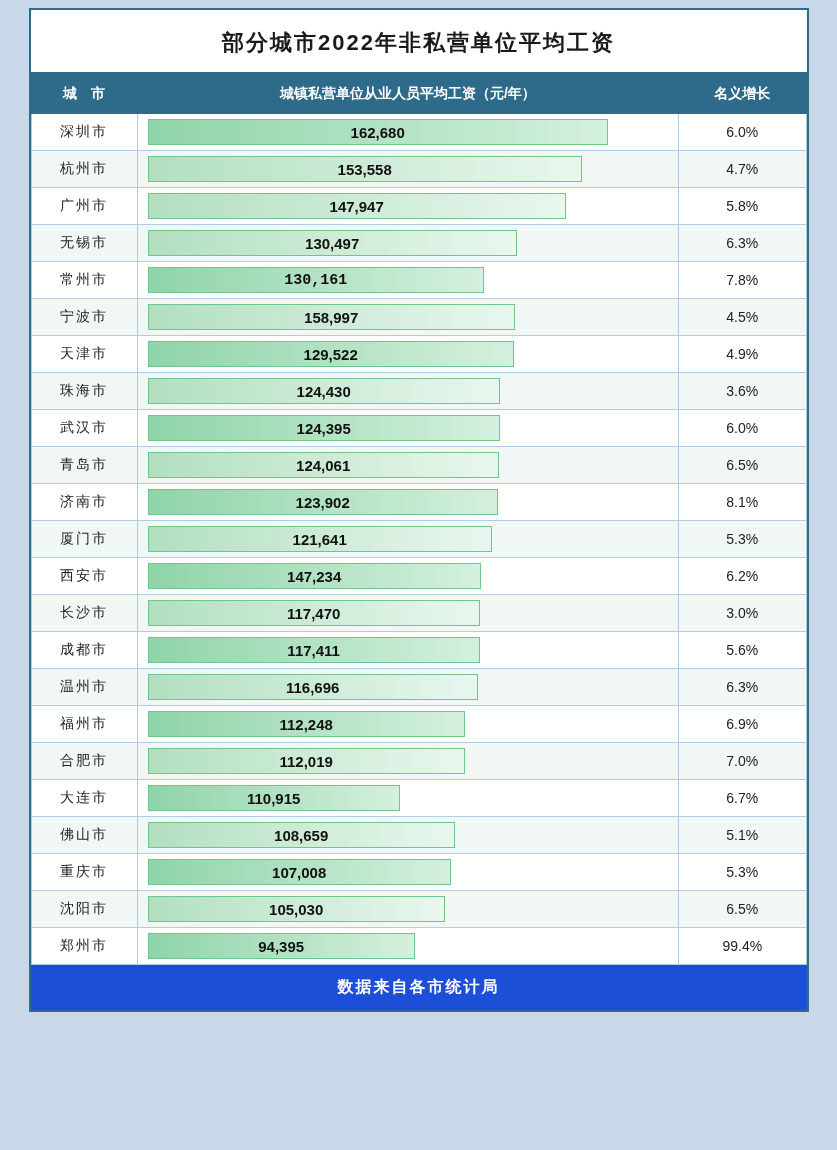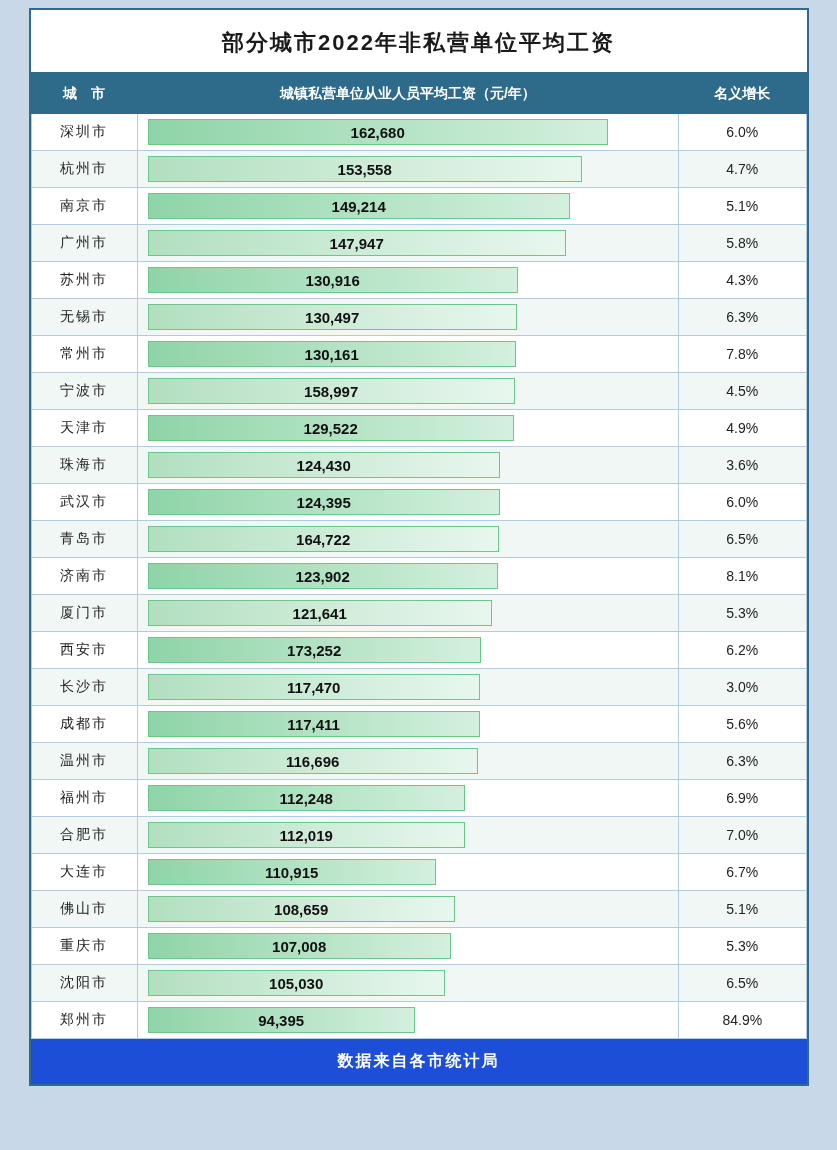--- a/index.html
+++ b/index.html
@@ -133,68 +133,46 @@
           <td class="bar-col">
             <div class="bar-wrapper">
               <div class="bar" style="width: 434px; background: linear-gradient(to right, rgb(178, 223, 192), rgb(232, 247, 238)); border: 1px solid rgb(108, 200, 138); min-width: 80px;">
                 <span class="bar-label">153,558</span>
               </div>
             </div>
           </td>
           <td class="growth-col">4.7%</td>
         </tr>
         <tr>
-          <td class="city-col">南京市</td>
-          <td class="bar-col">
-            <div class="bar-wrapper">
-              <div class="bar" style="width: 422px; background: linear-gradient(to right, rgb(143, 212, 168), rgb(212, 240, 222)); border: 1px solid rgb(108, 200, 138); min-width: 80px;">
-                <span class="bar-label">149,214</span>
-              </div>
-            </div>
-          </td>
-          <td class="growth-col">5.1%</td>
-        </tr>
-        <tr>
           <td class="city-col">广州市</td>
           <td class="bar-col">
             <div class="bar-wrapper">
               <div class="bar" style="width: 418px; background: linear-gradient(to right, rgb(178, 223, 192), rgb(232, 247, 238)); border: 1px solid rgb(108, 200, 138); min-width: 80px;">
                 <span class="bar-label">147,947</span>
               </div>
             </div>
           </td>
           <td class="growth-col">5.8%</td>
         </tr>
         <tr>
-          <td class="city-col">苏州市</td>
-          <td class="bar-col">
-            <div class="bar-wrapper">
-              <div class="bar" style="width: 370px; background: linear-gradient(to right, rgb(143, 212, 168), rgb(212, 240, 222)); border: 1px solid rgb(108, 200, 138); min-width: 80px;">
-                <span class="bar-label">130,916</span>
-              </div>
-            </div>
-          </td>
-          <td class="growth-col">4.3%</td>
-        </tr>
-        <tr>
           <td class="city-col">无锡市</td>
           <td class="bar-col">
             <div class="bar-wrapper">
               <div class="bar" style="width: 369px; background: linear-gradient(to right, rgb(178, 223, 192), rgb(232, 247, 238)); border: 1px solid rgb(108, 200, 138); min-width: 80px;">
                 <span class="bar-label">130,497</span>
               </div>
             </div>
           </td>
           <td class="growth-col">6.3%</td>
         </tr>
         <tr>
           <td class="city-col">常州市</td>
           <td class="bar-col">
             <div class="bar-wrapper">
-              <div class="bar" style="width: 368px; background: linear-gradient(to right, rgb(143, 212, 168), rgb(212, 240, 222)); border: 1px solid rgb(108, 200, 138); min-width: 80px;">
+              <div class="bar" style="width: 336px; background: linear-gradient(to right, rgb(143, 212, 168), rgb(212, 240, 222)); border: 1px solid rgb(108, 200, 138); min-width: 80px; font-family: Liberation Mono, monospace;">
                 <span class="bar-label">130,161</span>
               </div>
             </div>
           </td>
           <td class="growth-col">7.8%</td>
         </tr>
         <tr>
           <td class="city-col">宁波市</td>
           <td class="bar-col">
             <div class="bar-wrapper">
@@ -236,21 +214,21 @@
               </div>
             </div>
           </td>
           <td class="growth-col">6.0%</td>
         </tr>
         <tr>
           <td class="city-col">青岛市</td>
           <td class="bar-col">
             <div class="bar-wrapper">
               <div class="bar" style="width: 351px; background: linear-gradient(to right, rgb(178, 223, 192), rgb(232, 247, 238)); border: 1px solid rgb(108, 200, 138); min-width: 80px;">
-                <span class="bar-label">164,722</span>
+                <span class="bar-label">124,061</span>
               </div>
             </div>
           </td>
           <td class="growth-col">6.5%</td>
         </tr>
         <tr>
           <td class="city-col">济南市</td>
           <td class="bar-col">
             <div class="bar-wrapper">
               <div class="bar" style="width: 350px; background: linear-gradient(to right, rgb(143, 212, 168), rgb(212, 240, 222)); border: 1px solid rgb(108, 200, 138); min-width: 80px;">
@@ -269,21 +247,21 @@
               </div>
             </div>
           </td>
           <td class="growth-col">5.3%</td>
         </tr>
         <tr>
           <td class="city-col">西安市</td>
           <td class="bar-col">
             <div class="bar-wrapper">
               <div class="bar" style="width: 333px; background: linear-gradient(to right, rgb(143, 212, 168), rgb(212, 240, 222)); border: 1px solid rgb(108, 200, 138); min-width: 80px;">
-                <span class="bar-label">173,252</span>
+                <span class="bar-label">147,234</span>
               </div>
             </div>
           </td>
           <td class="growth-col">6.2%</td>
         </tr>
         <tr>
           <td class="city-col">长沙市</td>
           <td class="bar-col">
             <div class="bar-wrapper">
               <div class="bar" style="width: 332px; background: linear-gradient(to right, rgb(178, 223, 192), rgb(232, 247, 238)); border: 1px solid rgb(108, 200, 138); min-width: 80px;">
@@ -334,21 +312,21 @@
                 <span class="bar-label">112,019</span>
               </div>
             </div>
           </td>
           <td class="growth-col">7.0%</td>
         </tr>
         <tr>
           <td class="city-col">大连市</td>
           <td class="bar-col">
             <div class="bar-wrapper">
-              <div class="bar" style="width: 288px; background: linear-gradient(to right, rgb(143, 212, 168), rgb(212, 240, 222)); border: 1px solid rgb(108, 200, 138); min-width: 80px;">
+              <div class="bar" style="width: 252px; background: linear-gradient(to right, rgb(143, 212, 168), rgb(212, 240, 222)); border: 1px solid rgb(108, 200, 138); min-width: 80px;">
                 <span class="bar-label">110,915</span>
               </div>
             </div>
           </td>
           <td class="growth-col">6.7%</td>
         </tr>
         <tr>
           <td class="city-col">佛山市</td>
           <td class="bar-col">
             <div class="bar-wrapper">
@@ -383,18 +361,18 @@
         </tr>
         <tr>
           <td class="city-col">郑州市</td>
           <td class="bar-col">
             <div class="bar-wrapper">
               <div class="bar" style="width: 267px; background: linear-gradient(to right, rgb(143, 212, 168), rgb(212, 240, 222)); border: 1px solid rgb(108, 200, 138); min-width: 80px;">
                 <span class="bar-label">94,395</span>
               </div>
             </div>
           </td>
-          <td class="growth-col">84.9%</td>
+          <td class="growth-col">99.4%</td>
         </tr>
       </tbody>
   </table>
   <div class="footer-row">数据来自各市统计局</div>
 </div>
 
 </body></html>

